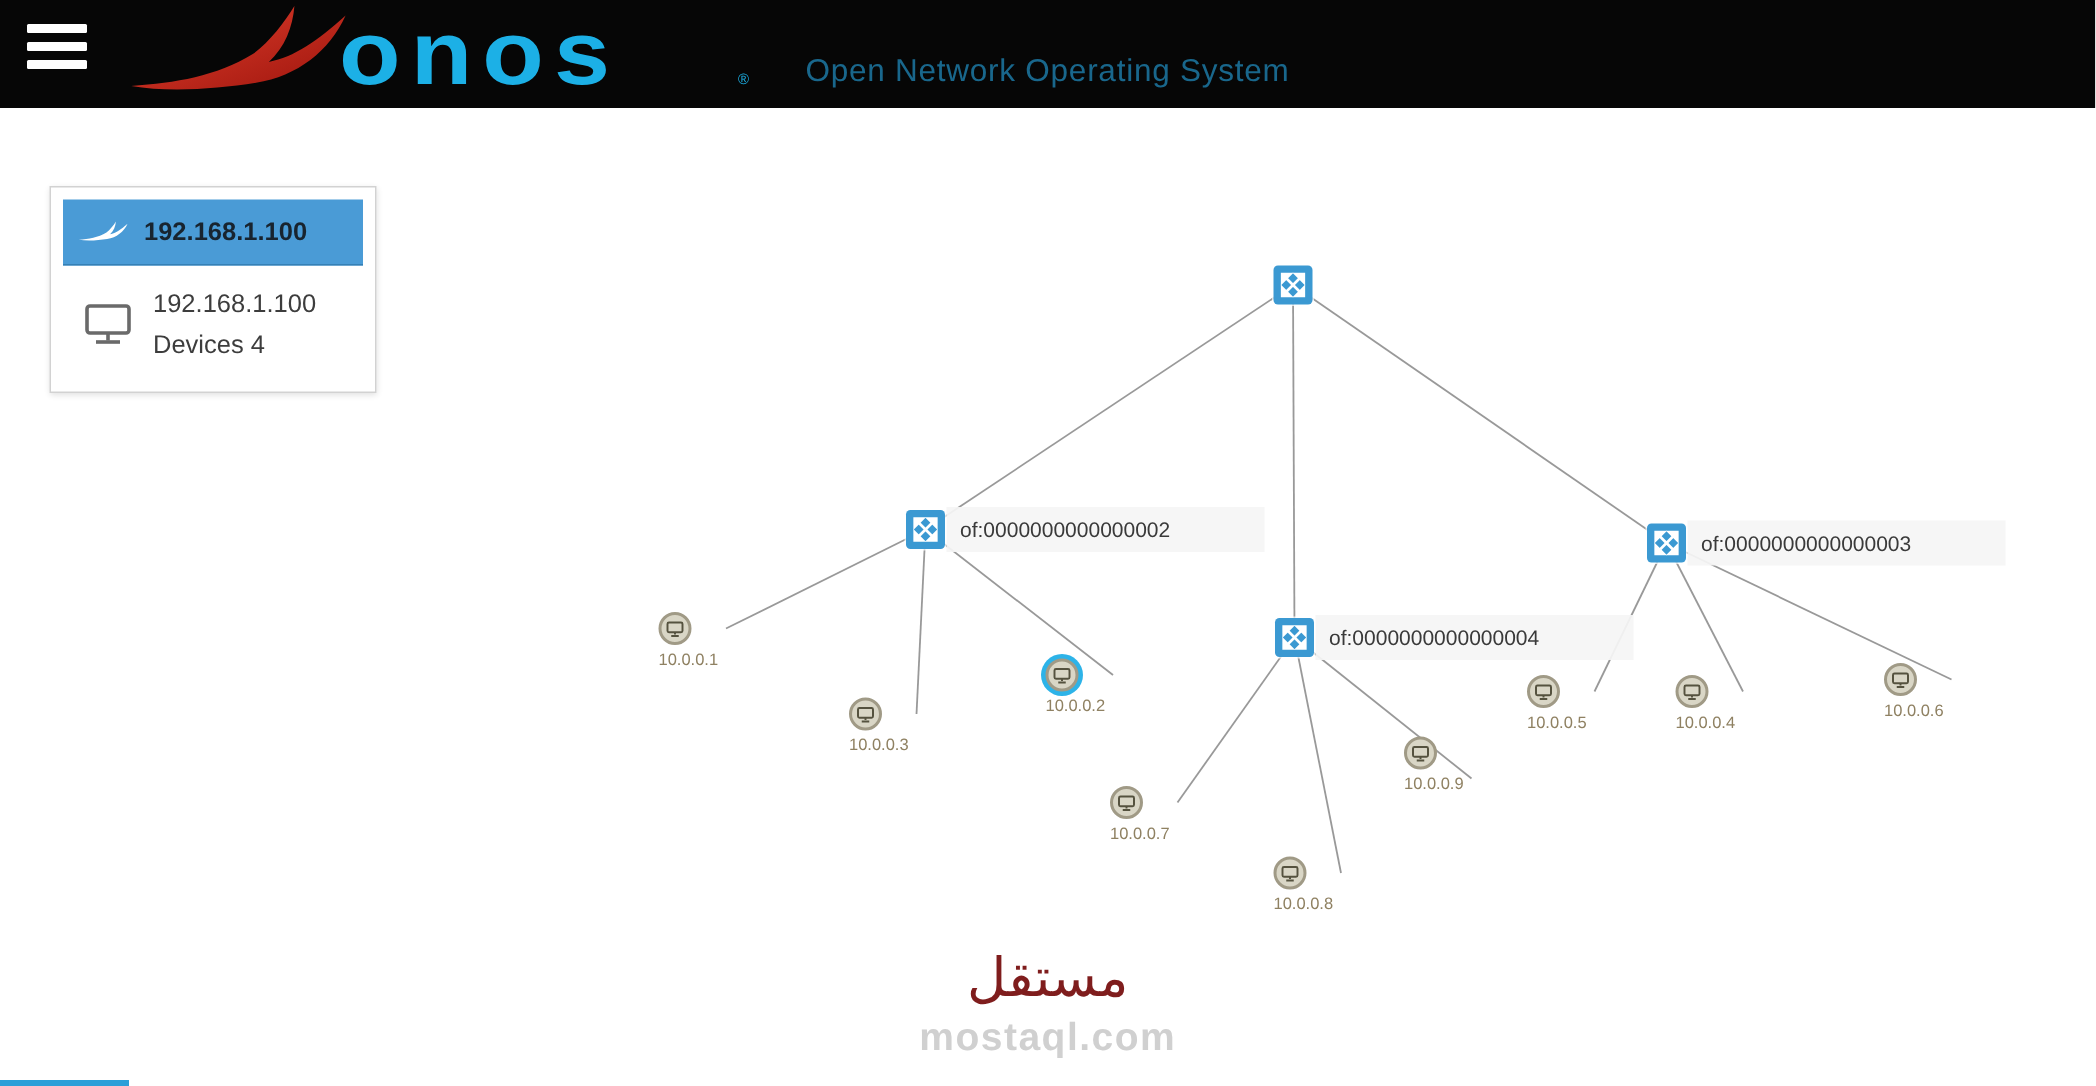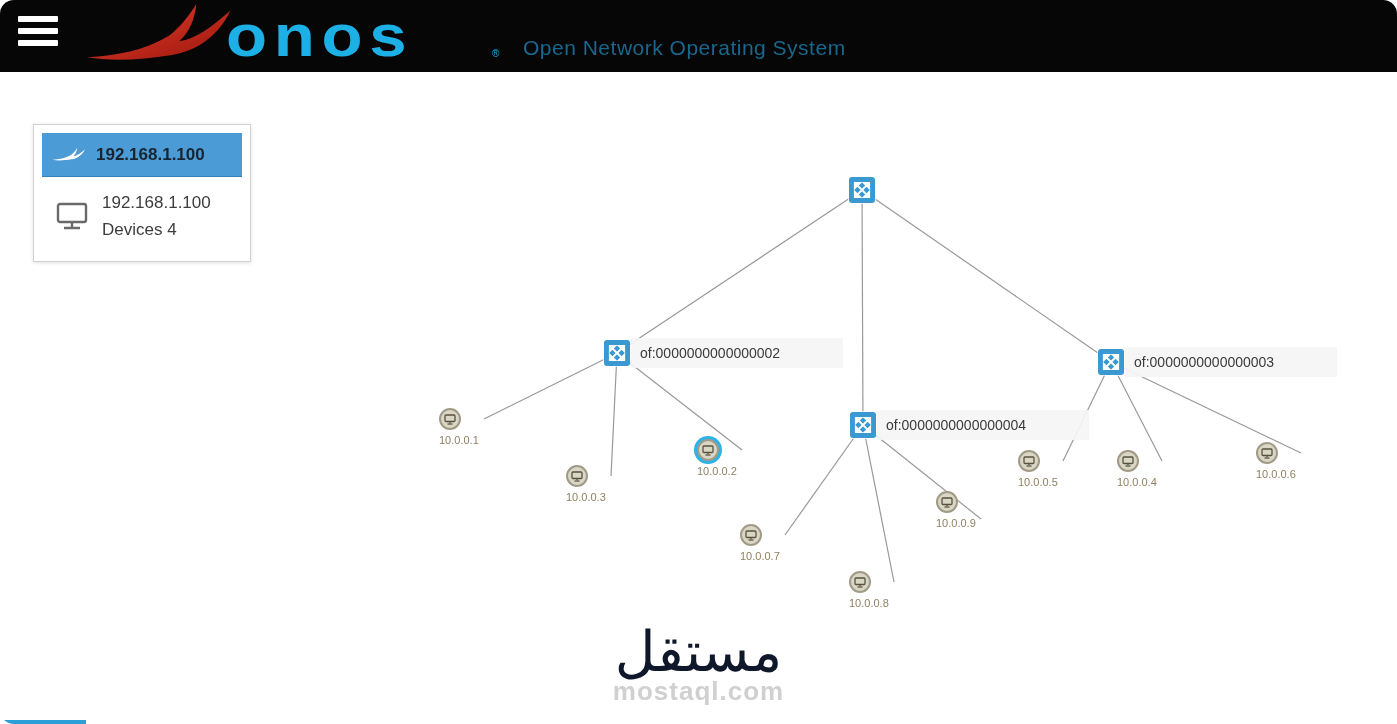--- a/index.html
+++ b/index.html
@@ -1,29 +1,29 @@
 <!DOCTYPE html>
 <html><head>
 <meta charset="utf-8">
 <style>
   * { margin:0; padding:0; box-sizing:border-box; }
   html,body { background:#fff; }
   body { font-family:"Liberation Sans", sans-serif; }
-  .stage { position:relative; width:1397px; height:724px; background:#fff; overflow:hidden;border-radius:14px; }
+  .stage { position:relative; width:1397px; height:724px; background:#fff; overflow:hidden; }
 
   
   .header { position:absolute; top:0; left:0; width:100%; height:72px; background:#060606; z-index:30; }
   .hamburger { position:absolute; left:18px; top:16px; width:40px; height:40px; cursor:pointer; }
   .hamburger .bar { height:6px; background:#fff; margin-bottom:6px; border-radius:1px; }
   .bird-logo { position:absolute; left:84px; top:4px; width:152px; height:64px; }
   .logo-text { position:absolute; left:226px; top:0; height:72px; display:flex; align-items:center;
                font-size:60px; font-weight:bold; color:#1cb0e6; letter-spacing:6px;
                transform:scaleX(1.12); transform-origin:left center; line-height:72px; }
   .logo-reg { position:absolute; left:492px; top:48px; font-size:10px; color:#1cb0e6; }
-  .logo-subtitle { position:absolute; left:523px; top:36px; font-size:21px; color:#19678c; letter-spacing:0.5px; }
+  .logo-subtitle { position:absolute; left:537px; top:36px; font-size:21px; color:#19678c; letter-spacing:0.5px; }
 
   
   .summary-panel { position:absolute; left:33px; top:124px; width:218px; height:138px;
                    background:#fff; border:1px solid #d2d2d2; box-shadow:0 1px 4px rgba(0,0,0,.12);
                    padding:8px; z-index:20; }
   .panel-header { height:44px; background:#4a9bd6; border-bottom:1px solid #3580b5;
                   display:flex; align-items:center; gap:10px; padding:0 10px; }
   .panel-title { font-size:17px; font-weight:bold; color:#18242f; }
   .panel-body { display:flex; align-items:center; gap:14px; padding:12px 10px 0 14px; }
   .panel-body .lines div { font-size:17px; color:#3d3d3d; line-height:27px; }
@@ -42,21 +42,21 @@
 
   .host-node { position:absolute; z-index:3; width:90px; margin-left:-45px; text-align:left; cursor:pointer; }
   .host-circle { display:inline-flex; align-items:center; justify-content:center;
                  width:22px; height:22px; border-radius:50%; background:#d9d6c6;
                  border:2px solid #a09a86; }
   .host-node.selected .host-circle { box-shadow:0 0 0 3px #2db3e8; }
   .host-label { margin-top:4px; font-size:11px; color:#8f8162; }
 
   
   .watermark { position:absolute; left:0; right:0; top:628px; text-align:center; z-index:2; pointer-events:none; }
-  .watermark .ar { font-size:56px; color:#0f172a; line-height:48px; }
+  .watermark .ar { font-size:36px; color:#7f1d1d; line-height:48px; }
   .watermark .en { font-size:26px; font-weight:bold; color:#d0d0d0; letter-spacing:1px; }
 
   .bottom-accent { position:absolute; left:0; bottom:0; width:86px; height:4px; background:#2b9fd8; z-index:25; }
 </style>
 </head>
 <body>
 
 <div class="stage">
 
   <div class="header">

